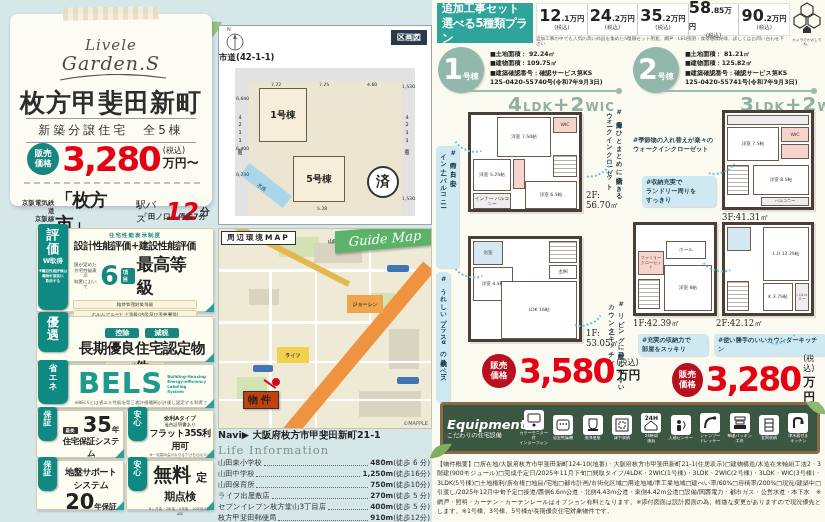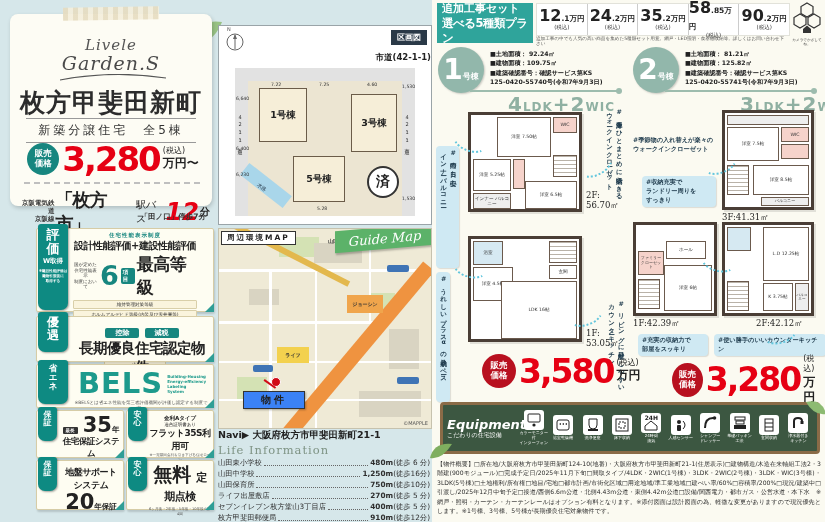--- a/index.html
+++ b/index.html
@@ -64,21 +64,21 @@
   .belsSub{font-size:4px;color:#1d9a8c;line-height:1.25;text-align:left;font-weight:bold}
   .preBox{background:#333;color:#fff;font-size:4.5px;padding:1px 3px;border-radius:1px;font-weight:bold}
   .big35{font-size:21px;font-weight:bold;color:#222;line-height:1}
   .smallY{font-size:7.5px;font-weight:bold}
   .sTitle{font-size:8.5px;font-weight:bold;color:#222;text-align:center;letter-spacing:-.5px}
   .noteXS{font-size:3.6px;color:#555;text-align:center;line-height:1.3}
 
   
   .spCard{left:218px;top:25px;width:212px;height:198px;background:#fff;border:1px solid #9aa4a8}
   .spCorner{right:4px;top:4px;background:#2a3947;color:#fff;font-size:8px;font-weight:bold;padding:2px 6px}
-  .spRoadTop{left:0;top:26px;width:212px;text-align:right;font-size:8.5px;font-weight:bold;color:#222}
+  .spRoadTop{left:0;top:26px;width:212px;text-align:left;font-size:8.5px;font-weight:bold;color:#222}
   .plotBg{left:16px;top:42px;width:180px;height:148px;background:#ece5d2}
   .roadStrip{background:#e2e2e2;position:absolute}
   .lot{position:absolute;background:#f6eed8;border:1px solid #6b5c49;display:flex;align-items:center;justify-content:center;
     font-size:9.5px;font-weight:bold;color:#222}
   .soldC{position:absolute;width:28px;height:28px;border:2px solid #333;border-radius:50%;background:#fff;
     display:flex;align-items:center;justify-content:center;font-size:14px;font-weight:bold;color:#222}
   .water{position:absolute;background:#a9d6ea;transform:rotate(38deg)}
   .dim{position:absolute;font-size:4.6px;color:#333}
   .vroad{position:absolute;writing-mode:vertical-rl;text-orientation:upright;font-size:5px;color:#333;letter-spacing:1px}
 
@@ -89,22 +89,22 @@
   .wroad{position:absolute;background:#fff}
   .orange{position:absolute;background:#ef9340}
   .yroad{position:absolute;background:#e3b84d}
   .poi{position:absolute;display:flex;align-items:center;justify-content:center;font-size:5px;color:#333;font-weight:bold}
   .bluepill{position:absolute;background:#3f74b5;border-radius:2px}
   .mapLabel{left:2px;top:2px;background:#fff;border:1px solid #333;font-size:7.5px;font-weight:bold;padding:1px 5px;letter-spacing:2px}
   .ribbon{left:116px;top:-2px;width:100px;height:22px;background:#5cb269;transform:skewY(-5deg);
     display:flex;align-items:center;justify-content:center;color:#fff;font-family:"DejaVu Serif",serif;
     font-style:italic;font-size:13px;box-shadow:1px 2px 2px rgba(0,0,0,.25)}
   .marker{position:absolute;width:8px;height:8px;background:#d10b17;border-radius:50%;border:1px solid #fff}
-  .mlabel{position:absolute;background:#3b82f6;border:1.5px solid #333;font-size:10px;font-weight:bold;
-    letter-spacing:3px;padding:1px 17px;box-shadow:1px 1px 2px rgba(0,0,0,.3)}
+  .mlabel{position:absolute;background:#c2410c;border:1.5px solid #333;font-size:10px;font-weight:bold;
+    letter-spacing:3px;padding:1px 4px;box-shadow:1px 1px 2px rgba(0,0,0,.3)}
   .credit{position:absolute;right:3px;bottom:2px;font-size:5px;color:#555}
   .navi{left:218px;top:429px;width:212px;font-size:9.5px;font-weight:bold;color:#222}
   .lifeT{left:218px;top:443px;font-family:"DejaVu Serif",serif;font-size:11.5px;color:#7e9384;letter-spacing:1px}
   .lrow{display:flex;align-items:flex-end;font-size:7.3px;color:#2e2e2e;line-height:1.52}
   .leader{flex:1;border-bottom:1px dotted #666;margin:0 2px 2px 2px}
 
   
   .addonBox{left:437px;top:3px;width:96px;height:40px;background:#2fa49b;color:#fff;font-weight:bold;
     display:flex;flex-direction:column;justify-content:center;padding-left:5px;box-sizing:border-box}
   .addonBox .a1{font-size:11px}.addonBox .a2{font-size:11.5px;letter-spacing:-.5px}
@@ -320,21 +320,20 @@
         <polygon points="10,2 8,7 12,7" fill="#666"></polygon>
     </svg>
     <div class="abs" style="left:8px;top:0;font-size:5px;color:#555">N</div>
     <div class="abs spCorner">区画図</div>
     <div class="abs spRoadTop">市道(42-1-1)</div>
     <div class="abs plotBg"></div>
     <div class="roadStrip" style="left:16px;top:42px;width:180px;height:13px"></div>
     <div class="roadStrip" style="left:16px;top:42px;width:13px;height:148px"></div>
     <div class="roadStrip" style="left:183px;top:42px;width:13px;height:148px"></div>
     <div class="lot" style="left:40px;top:62px;width:46px;height:52px">1号棟</div>
-    <div class="lot" style="left:132px;top:68px;width:44px;height:56px">3号棟</div>
     <div class="lot" style="left:74px;top:130px;width:50px;height:44px">5号棟</div>
     <div class="soldC" style="left:148px;top:140px">済</div>
     <div class="water" style="left:20px;top:152px;width:54px;height:15px"></div>
     <div class="abs" style="left:38px;top:158px;font-size:5px;color:#234;transform:rotate(38deg)">水路</div>
     <div class="dim" style="left:17px;top:70px">6,640</div>
     <div class="dim" style="left:17px;top:120px">6,400</div>
     <div class="dim" style="left:17px;top:146px">6,230</div>
     <div class="dim" style="left:52px;top:56px">7.22</div>
     <div class="dim" style="left:100px;top:56px">7.25</div>
     <div class="dim" style="left:148px;top:56px">4.60</div>
@@ -564,21 +563,21 @@
 
   <div class="plan" style="left:722px;top:222px;width:92px;height:94px">
     <div class="room" style="left:38px;top:2px;width:46px;height:54px">L.D
 12.25帖</div>
     <div class="room" style="left:38px;top:58px;width:30px;height:28px">K
 3.75帖</div>
     <div class="stairs" style="left:2px;top:56px;width:22px;height:30px"></div>
     <div class="room blue" style="left:2px;top:2px;width:24px;height:24px"></div>
     <div class="room gray" style="left:70px;top:58px;width:14px;height:28px;font-size:3.6px">バルコニー</div>
   </div>
-  <div class="flabel" style="left:756px;top:318px">2F:42.12㎡</div>
+  <div class="flabel" style="left:716px;top:318px">2F:42.12㎡</div>
 
   <div class="tagh taghbox pl" style="left:638px;top:334px;width:62px">#充実の収納力で
 部屋をスッキリ</div>
   <div class="tagh taghbox" style="left:714px;top:334px;width:104px">#使い勝手のいいカウンターキッチン</div>
   <div class="arc" style="left:700px;top:148px;transform:rotate(-20deg)"></div>
   <div class="arc" style="left:700px;top:246px;transform:rotate(15deg)"></div>
   <div class="arc" style="left:760px;top:318px;transform:rotate(-15deg)"></div>
 
   <div class="priceRow2" style="left:672px;top:354px">
     <div class="pbadge ctr pl">販売

